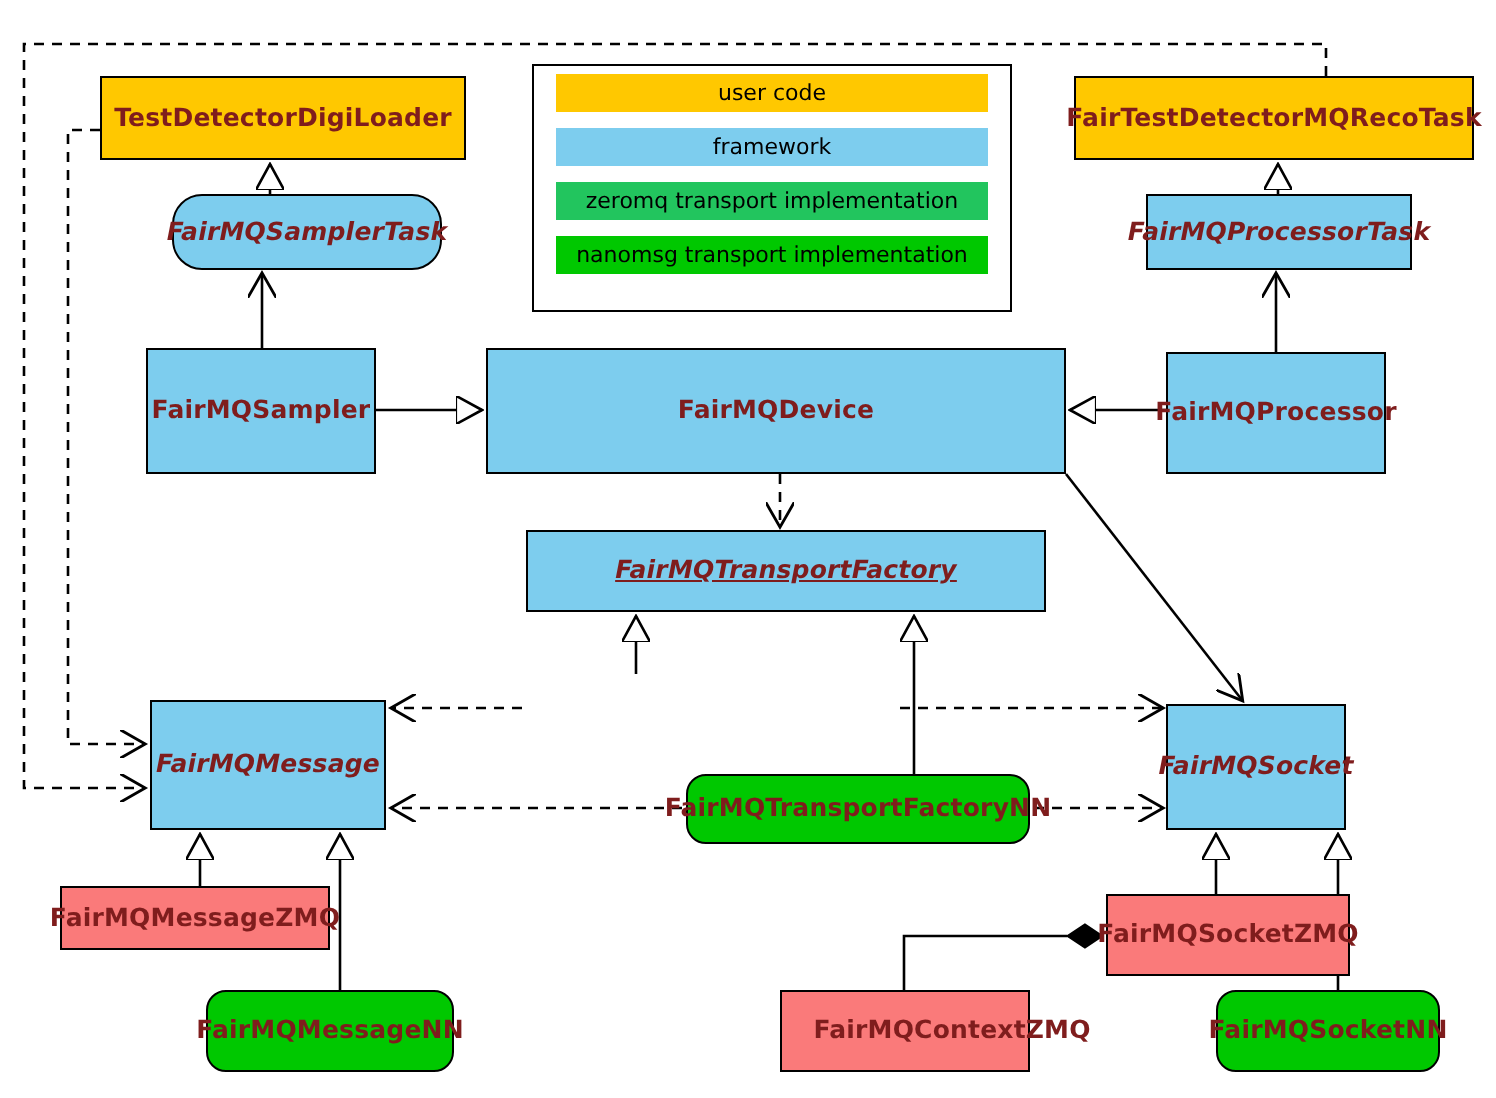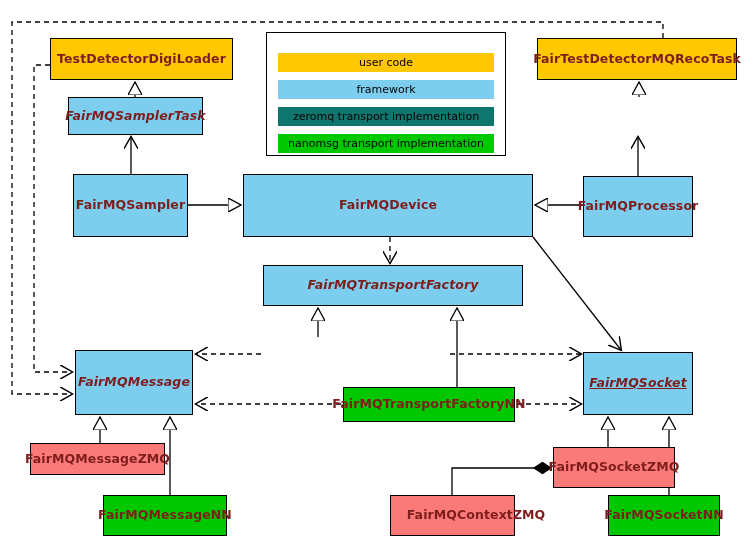--- a/index.html
+++ b/index.html
@@ -28,30 +28,30 @@
     font-weight: bold;
     color: #7f1d1d;
     line-height: 1.15;
     letter-spacing: 0.1px;
     z-index: 2;
   }
   .node.abstract { font-style: italic; }
   .usercode   { background: #FFC800; }
   .framework  { background: #7DCDEE; }
   .zmq        { background: #FA7A7A; }
-  .nn         { background: #00C800; }
+  .nn         { background: #00C800; border-radius: 10px; }
 
   #legend {
     position: absolute;
     left: 266px; top: 32px;
     width: 240px; height: 124px;
     background: #ffffff;
     border: 1.3px solid #000000;
     z-index: 3;
-    padding: 20px 11px;
+    padding: 4px 11px;
   }
   .legend-row {
     height: 19px;
     margin-bottom: 8px;
     display: flex; align-items: center; justify-content: center;
     font-size: 11px;
     font-weight: normal;
     font-style: normal;
     color: #000000;
   }
@@ -118,63 +118,66 @@
       <line x1="669" y1="495" x2="669" y2="417" marker-end="url(#hollow-tri)"></line>
 
       <path d="M 452 495 L 452 468 L 551 468" marker-end="url(#black-diamond)"></path>
     </g>
   </svg>
 
   <div class="node usercode" style="left:50px; top:38px; width:183px; height:42px;">
     <span>TestDetectorDigiLoader</span>
   </div>
 
-  <div class="node framework abstract" style="left:68px; top:97px; width:135px; height:38px;">
+  <div class="node framework abstract" style="left:86px; top:97px; width:135px; height:38px;border-radius:15px;">
     <span>FairMQSamplerTask</span>
   </div>
 
   <div class="node framework" style="left:73px; top:174px; width:115px; height:63px;">
     <span>FairMQSampler</span>
   </div>
 
   <div class="node framework" style="left:243px; top:174px; width:290px; height:63px;">
     <span>FairMQDevice</span>
   </div>
 
   <div class="node framework" style="left:583px; top:176px; width:110px; height:61px;">
     <span>FairMQProcessor</span>
   </div>
 
+  <div class="node framework abstract" style="left:573px; top:97px; width:133px; height:38px;">
+    <span>FairMQProcessorTask</span>
+  </div>
 
   <div class="node usercode" style="left:537px; top:38px; width:200px; height:42px;">
     <span>FairTestDetectorMQRecoTask</span>
   </div>
 
-  <div class="node framework abstract" style="left:263px; top:265px; width:260px; height:41px;">
+  <div class="node framework abstract" style="left:263px; top:265px; width:260px; height:41px;text-decoration:underline;">
     <span>FairMQTransportFactory</span>
   </div>
 
 
   <div class="node nn" style="left:343px; top:387px; width:172px; height:35px;">
     <span>FairMQTransportFactoryNN</span>
   </div>
 
   <div class="node framework abstract" style="left:75px; top:350px; width:118px; height:65px;">
     <span>FairMQMessage</span>
   </div>
 
   <div class="node zmq" style="left:30px; top:443px; width:135px; height:32px;">
     <span>FairMQMessageZMQ</span>
   </div>
 
   <div class="node nn" style="left:103px; top:495px; width:124px; height:41px;">
     <span>FairMQMessageNN</span>
   </div>
 
-  <div class="node framework abstract" style="left:583px; top:352px; width:110px; height:63px;text-decoration:underline;">
+  <div class="node framework abstract" style="left:583px; top:352px; width:90px; height:63px;">
     <span>FairMQSocket</span>
   </div>
 
   <div class="node nn" style="left:608px; top:495px; width:112px; height:41px;">
     <span>FairMQSocketNN</span>
   </div>
 
   <div class="node zmq" style="left:553px; top:447px; width:122px; height:41px;">
     <span>FairMQSocketZMQ</span>
   </div>
@@ -183,21 +186,21 @@
     <span>FairMQContextZMQ</span>
   </div>
 
   <div id="legend">
     <div class="legend-row" style="background:#FFC800;">
       <span>user code</span>
     </div>
     <div class="legend-row" style="background:#7DCDEE;justify-content:center;">
       <span>framework</span>
     </div>
-    <div class="legend-row" style="background:#0f766e;">
+    <div class="legend-row" style="background:#22c55e;">
       <span>zeromq transport implementation</span>
     </div>
     <div class="legend-row" style="background:#00C800;">
       <span>nanomsg transport implementation</span>
     </div>
   </div>
 
 </div>
 
 </body></html>

